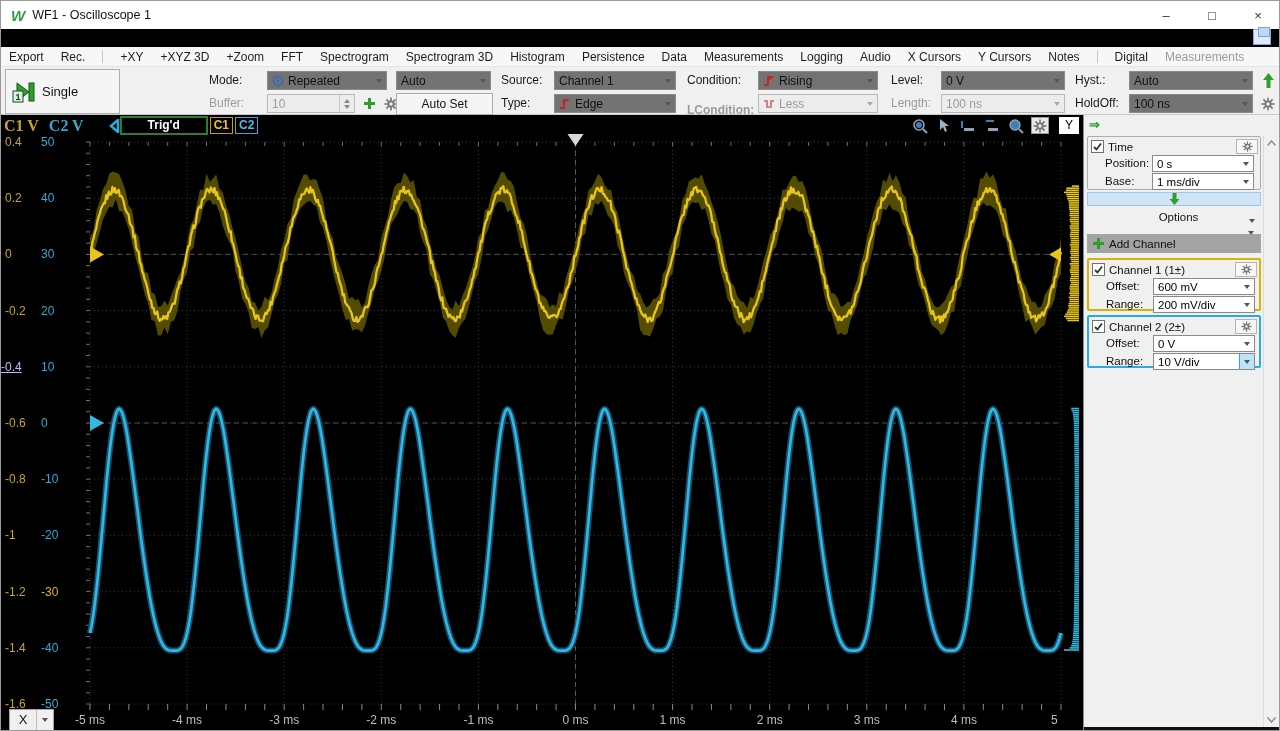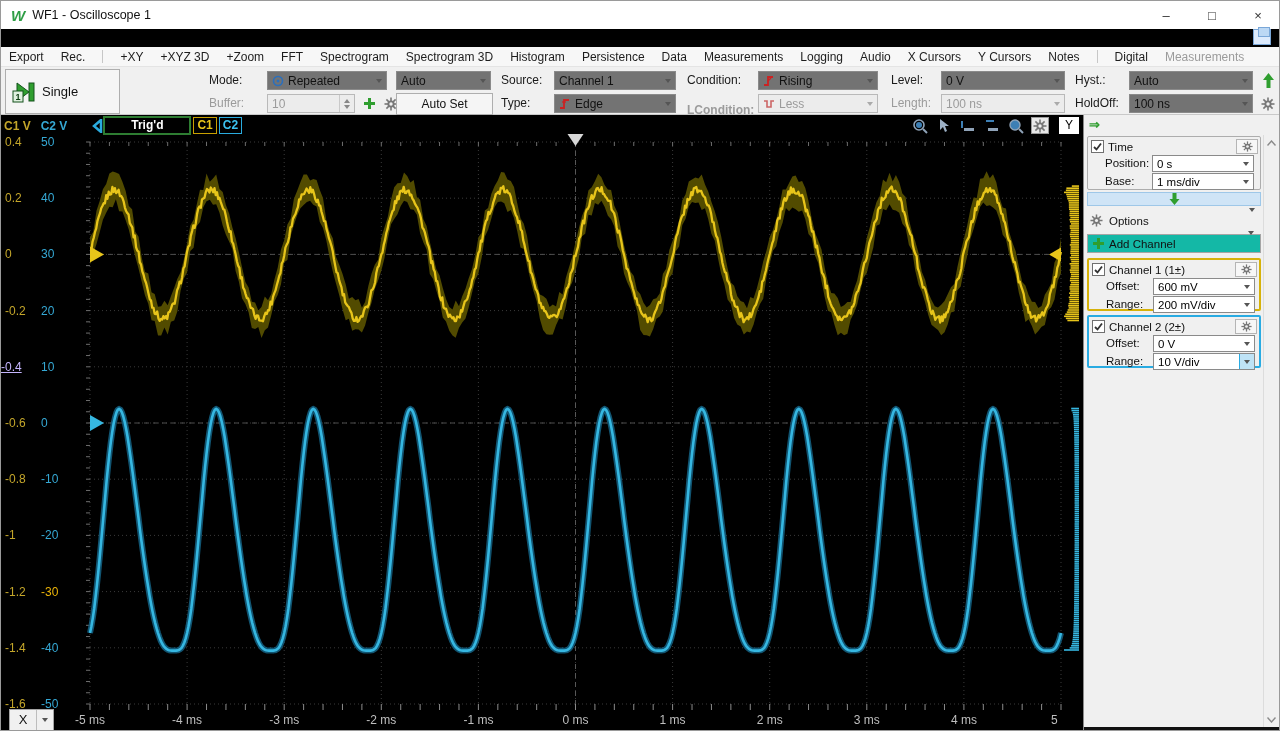--- a/index.html
+++ b/index.html
@@ -35,21 +35,21 @@
   .spinarrows{margin-left:auto;width:14px;display:flex;flex-direction:column;align-items:center;justify-content:center;gap:2px;align-self:stretch;border-left:1px solid #c9c9c9;}
   .sup{width:0;height:0;border-left:3px solid transparent;border-right:3px solid transparent;border-bottom:4px solid #888;}
   .sdn{width:0;height:0;border-left:3px solid transparent;border-right:3px solid transparent;border-top:4px solid #888;}
   .toolico{position:absolute;width:20px;height:19px;display:flex;align-items:center;justify-content:center;}
   
   #plot-region{position:absolute;left:0;top:114px;width:1080px;height:617px;background:#000;}
   #plotsvg{position:absolute;left:0;top:0;}
   .axlab{position:absolute;font-size:12px;transform:translateY(-50%);}
   .xlab{position:absolute;font-size:12px;color:#bfbfbf;transform:translateX(-50%);top:598px;}
   #statusstrip{position:absolute;left:0;top:0;width:1080px;height:21px;display:flex;align-items:center;}
-  .chax{font-size:12px;font-weight:bold;}
+  .chax{font-size:16px;font-weight:bold;font-family:Liberation Serif, serif;}
   #trig-box{border:2px solid #2e7d32;color:#fff;font-weight:bold;font-size:12px;width:84px;text-align:center;height:15px;line-height:15px;margin-right:2px;}
   .badge{font-weight:bold;font-size:12px;height:15px;line-height:15px;padding:0 3px;margin-right:2px;}
   #info-text{color:#d0d0d0;font-size:12px;margin-left:6px;}
   #status-icons{margin-left:auto;display:flex;align-items:center;gap:6px;}
   .sico{width:18px;height:17px;display:flex;align-items:center;justify-content:center;}
   .sico.boxed{background:#e8e8e8;border:1px solid #9a9a9a;box-sizing:border-box;}
   #y-btn{background:#fff;color:#000;font-size:12px;width:20px;height:17px;text-align:center;line-height:17px;margin-left:4px;margin-right:2px;}
   #x-btn{position:absolute;left:8px;top:594px;height:22px;display:flex;background:#f0f0f0;border:1px solid #a5a5a5;box-sizing:border-box;}
   #x-btn .xl{width:26px;text-align:center;font-size:13px;color:#111;line-height:20px;}
   #x-btn .xr{width:16px;display:flex;align-items:center;justify-content:center;border-left:1px solid #bdbdbd;}
@@ -61,23 +61,23 @@
   .grp-head{display:flex;align-items:center;height:17px;padding:1px 2px 0 3px;}
   .grp-title{font-size:11.5px;color:#111;margin-left:4px;}
   .gearbtn{margin-left:auto;width:20px;height:13px;border:1px solid #b5b5b5;background:#f7f7f7;display:flex;align-items:center;justify-content:center;}
   .prow{position:relative;height:18px;}
   .plab{position:absolute;left:6px;top:2px;font-size:11.5px;color:#111;margin-left:11px;}
   .pcombo{position:absolute;left:64px;top:0;width:102px;height:17px;background:#fff;border:1px solid #8a8a8a;display:flex;align-items:center;font-size:11.5px;padding-left:4px;box-sizing:border-box;}
   .pcombo .arrbox{margin-left:auto;width:14px;display:flex;align-items:center;justify-content:center;align-self:stretch;}
   .pcombo .arrbox.hl{background:#bfe3f6;border-left:1px solid #29abe2;}
   .cbx{width:11px;height:11px;background:#fff;border:1px solid #707070;display:flex;align-items:center;justify-content:center;}
   #blue-bar{position:absolute;left:3px;top:77px;width:174px;height:14px;background:#cfe4f6;border:1px solid #9ec7e8;box-sizing:border-box;display:flex;align-items:center;justify-content:center;}
-  #options-row{position:absolute;left:3px;top:96px;width:174px;height:19px;display:flex;align-items:center;padding-left:3px;box-sizing:border-box;}
+  #options-row{position:absolute;left:3px;top:96px;width:174px;height:19px;display:flex;align-items:center;padding-left:3px;box-sizing:border-box;flex-direction:column;}
   #options-row .t{font-size:11.5px;color:#111;margin-left:6px;}
-  #add-channel{position:absolute;left:3px;top:119px;width:174px;height:19px;background:#14b8a6;border:1px solid #a5a5a5;box-sizing:border-box;display:flex;align-items:center;padding-left:5px;}
+  #add-channel{position:absolute;left:3px;top:119px;width:174px;height:19px;background:#a3a3a3;border:1px solid #a5a5a5;box-sizing:border-box;display:flex;align-items:center;padding-left:5px;}
   #add-channel .t{font-size:11.5px;color:#111;margin-left:5px;}
   .endarr{margin-left:auto;margin-right:6px;}
   #scrollbar{position:absolute;right:2px;top:20px;width:15px;height:592px;border-left:1px solid #dcdcdc;}
   .scrarr{position:absolute;left:0;width:15px;height:15px;display:flex;align-items:center;justify-content:center;color:#8a8a8a;font-size:10px;}
   #panel-bottom{position:absolute;left:0;top:612px;width:198px;height:5px;background:#101010;}
   #go-arrow{position:absolute;left:5px;top:2px;font-size:13px;font-weight:bold;color:#2f9e2f;}
 </style>
 </head>
 <body>
 

